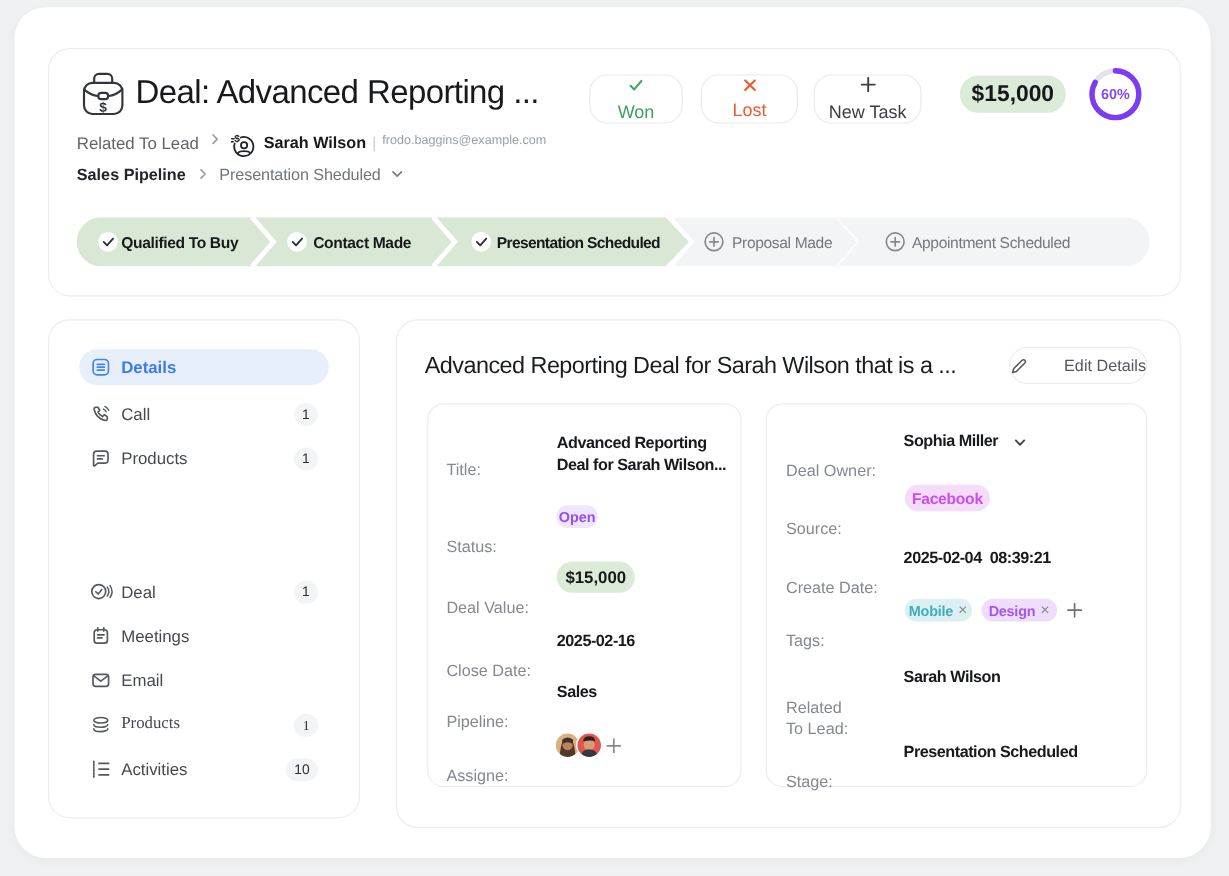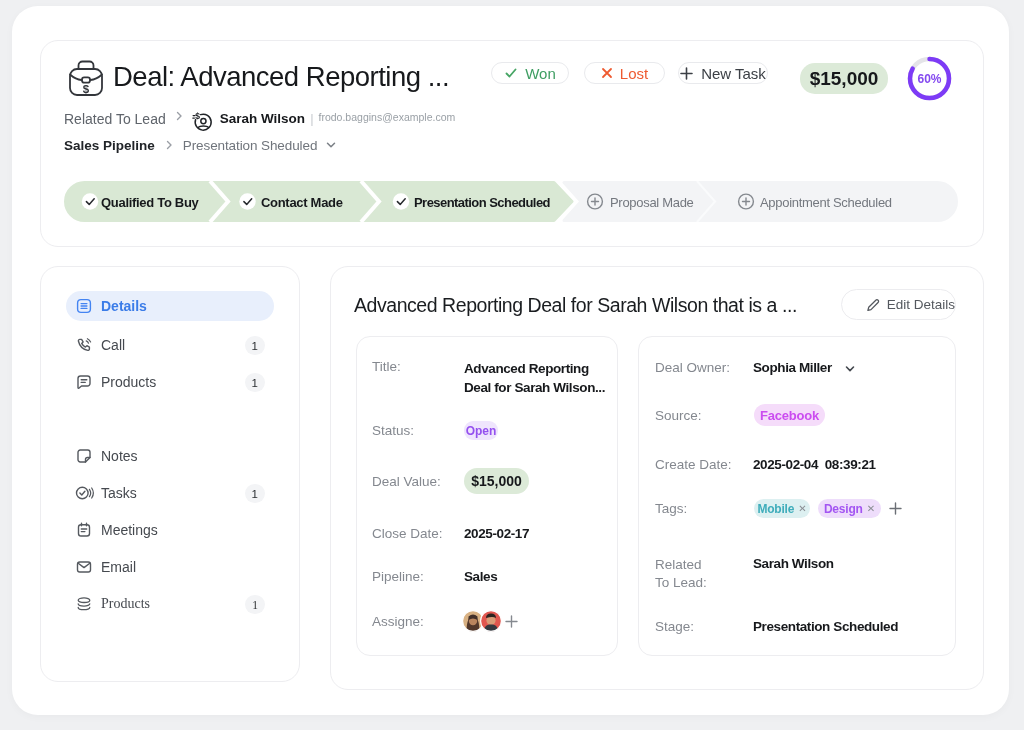--- a/index.html
+++ b/index.html
@@ -8,28 +8,28 @@
 #page { position:relative; width:1024px; height:730px; }
 #shell { position:absolute; left:12px; top:6px; width:997px; height:709px; background:#fff; border-radius:26px; box-shadow:0 2px 8px rgba(0,0,0,0.03); }
 .card { position:absolute; background:#fff; border:1px solid #ededf0; border-radius:18px; }
 #headercard { left:40px; top:40px; width:944px; height:207px; }
 #sidecard { left:40px; top:266px; width:260px; height:416px; }
 #maincard { left:330px; top:266px; width:654px; height:424px; }
 .innercard { position:absolute; background:#fff; border:1px solid #ededf0; border-radius:14px; }
 h1 { position:absolute; left:113px; top:61px; font-size:27.5px; font-weight:400; color:#17191c; letter-spacing:-0.5px; }
 .bc1 { position:absolute; left:64px; top:111px; height:18px; font-size:14px; color:#5f646b; display:flex; align-items:flex-start; }
 .bc2 { position:absolute; left:64px; top:136px; height:18px; font-size:14px; color:#5f646b; display:flex; align-items:center; }
-.btn { position:absolute; top:62px; height:22px; border:1px solid #e9eaed; border-radius:15px; display:flex; align-items:center; justify-content:center; font-size:15px; gap:7px; background:#fff; }
+.btn { position:absolute; top:62px; height:41px; border:1px solid #e9eaed; border-radius:15px; display:flex; align-items:center; justify-content:center; font-size:15px; gap:7px; background:#fff;flex-direction:column; }
 .pill-val { position:absolute; left:800px; top:63px; width:88px; height:31px; background:#dcead8; border-radius:15px; display:flex; align-items:center; justify-content:center; font-size:19px; font-weight:700; color:#16181b; }
 .srow { position:absolute; left:0; width:260px; height:30px; display:flex; align-items:center; }
 .srow .ic { position:absolute; left:36px; width:16px; height:16px; overflow:visible; }
 .srow .lbl { position:absolute; left:61px; font-size:14px; color:#45494f; }
 .srow .badge { position:absolute; right:35px; top:6px; height:19px; background:#f3f4f6; border-radius:9.5px; font-size:11.5px; color:#2b2e31; display:flex; align-items:center; justify-content:center; padding:0 7px; }
 .frow { position:absolute; font-size:13.5px; }
-.lab { color:#84888f; }
+.lab { color:#84888f;margin-top:25px; }
 .val { color:#17191c; font-weight:700; letter-spacing:-0.4px; }
 .tagpill { display:inline-flex; align-items:center; border-radius:10px; }
 </style>
 </head>
 <body>
 <div id="page">
 <div id="shell"></div>
 
 <div class="card" id="headercard"></div>
 
@@ -149,38 +149,29 @@
 <div class="srow" style="left:40px;top:367px;">
   <svg class="ic" viewBox="0 0 16 16">
         <g fill="none" stroke="#55595f" stroke-width="1.4" stroke-linecap="round" stroke-linejoin="round">
           <path d="M2 4.5 a2.5 2.5 0 0 1 2.5 -2.5 h7 a2.5 2.5 0 0 1 2.5 2.5 v5 a2.5 2.5 0 0 1 -2.5 2.5 H5.5 L2.8 14.2 a0.5 0.5 0 0 1 -0.8 -0.4 Z"></path>
           <path d="M5.2 5.8 h5.6 M5.2 8.4 h4"></path>
         </g>
       </svg>
   <span class="lbl">Products</span>
       <span class="badge">1</span>
 </div>
-<div class="srow" style="left:40px;top:441px;">
-  <svg class="ic" viewBox="0 0 16 16">
-        <g fill="none" stroke="#55595f" stroke-width="1.4" stroke-linecap="round" stroke-linejoin="round">
-          <path d="M14 9.5 V4.2 A2.2 2.2 0 0 0 11.8 2 H4.2 A2.2 2.2 0 0 0 2 4.2 v7.6 A2.2 2.2 0 0 0 4.2 14 H9.5 Z"></path>
-          <path d="M14 9.5 H11.5 a2 2 0 0 0 -2 2 V14"></path>
-        </g>
-      </svg>
-  <span class="lbl">Notes</span>
-</div>
 <div class="srow" style="left:40px;top:478px;">
   <svg class="ic" viewBox="0 0 16 16">
         <g fill="none" stroke="#55595f" stroke-width="1.4" stroke-linecap="round" stroke-linejoin="round">
           <circle cx="6.3" cy="8" r="5.8"></circle>
           <path d="M3.9 8.1 L5.8 10 L8.9 6.3"></path>
           <path d="M13.4 4.3 a6.4 6.4 0 0 1 0 7.4 M15.7 3 a9 9 0 0 1 0 10" stroke-width="1.25"></path>
         </g>
       </svg>
-  <span class="lbl">Tasks</span>
+  <span class="lbl">Deal</span>
       <span class="badge">1</span>
 </div>
 <div class="srow" style="left:40px;top:552px;">
   <svg class="ic" viewBox="0 0 16 16">
         <g fill="none" stroke="#55595f" stroke-width="1.4" stroke-linecap="round" stroke-linejoin="round">
           <rect x="1.5" y="3" width="13" height="10" rx="2.2"></rect>
           <path d="M2.2 4.2 L8 8.6 L13.8 4.2"></path>
         </g>
       </svg>
   <span class="lbl">Email</span>
@@ -197,40 +188,50 @@
 <div class="srow" style="left:40px;top:589px;font-family:Liberation Serif, serif;">
   <svg class="ic" viewBox="0 0 16 16">
         <g fill="none" stroke="#55595f" stroke-width="1.3" stroke-linecap="round" stroke-linejoin="round">
           <ellipse cx="8" cy="4.2" rx="5.8" ry="2.3"></ellipse>
           <path d="M2.2 7.8 c0 1.3 2.6 2.3 5.8 2.3 s5.8 -1 5.8 -2.3 M2.2 11.4 c0 1.3 2.6 2.3 5.8 2.3 s5.8 -1 5.8 -2.3"></path>
         </g>
       </svg>
   <span class="lbl">Products</span>
       <span class="badge">1</span>
 </div>
+<div class="srow" style="left:40px;top:626px;">
+  <svg class="ic" viewBox="0 0 16 16">
+        <g fill="none" stroke="#55595f" stroke-width="1.4" stroke-linecap="round">
+          <path d="M6.5 3.2 h8 M6.5 8 h8 M6.5 12.8 h8"></path>
+          <path d="M2.2 1.5 v3.4 M2.2 6.3 v3.4 M2.2 11.1 v3.4" stroke-dasharray="1.1 1.2"></path>
+        </g>
+      </svg>
+  <span class="lbl">Activities</span>
+      <span class="badge">10</span>
+</div>
 
 <div class="card" id="maincard"></div>
   <div class="abs" style="left:354px;top:294px;font-size:19.5px;font-weight:400;color:#1a1d20;letter-spacing:-0.45px;">Advanced Reporting Deal for Sarah Wilson that is a ...</div>
-  <div class="abs" style="left:841px;top:289px;width:115px;height:31px;border:1px solid #ececef;border-radius:15.5px;display:flex;align-items:center;justify-content:flex-end;gap:7px;font-size:13.5px;color:#54585e;">
+  <div class="abs" style="left:841px;top:289px;width:115px;height:31px;border:1px solid #ececef;border-radius:15.5px;display:flex;align-items:center;justify-content:space-between;gap:7px;font-size:13.5px;color:#54585e;">
     <svg width="14" height="14" viewBox="0 0 14 14">
         <path d="M9.8 2.2 a1.6 1.6 0 0 1 2.3 2.3 L5 11.6 L1.9 12.4 L2.7 9.3 Z" fill="none" stroke="#54585e" stroke-width="1.3" stroke-linejoin="round"></path>
       </svg>
     <span>Edit Details</span>
   </div>
   <div class="innercard" style="left:356px;top:336px;width:262px;height:320px;"></div>
   <div class="innercard" style="left:638px;top:336px;width:318px;height:320px;"></div>
 
 <div class="frow lab" style="left:372px;top:359px;">Title:</div>
 <div class="frow val" style="left:464px;top:359px;line-height:19px;">Advanced Reporting<br>Deal for Sarah Wilson...</div>
 <div class="frow lab" style="left:372px;top:423px;">Status:</div>
 <div class="frow abs" style="left:464px;top:421px;width:34px;height:19px;background:#efe5fd;border-radius:9px;color:#9450ef;font-size:12px;font-weight:700;display:flex;align-items:center;justify-content:center;">Open</div>
 <div class="frow lab" style="left:372px;top:474px;">Deal Value:</div>
 <div class="frow abs" style="left:464px;top:468px;width:65px;height:26px;background:#dcead8;border-radius:13px;color:#16181b;font-weight:700;font-size:14px;display:flex;align-items:center;justify-content:center;">$15,000</div>
 <div class="frow lab" style="left:372px;top:526px;">Close Date:</div>
-<div class="frow val" style="left:464px;top:526px;">2025-02-17</div>
+<div class="frow val" style="left:464px;top:526px;">2025-02-16</div>
 <div class="frow lab" style="left:372px;top:569px;">Pipeline:</div>
 <div class="frow val" style="left:464px;top:569px;">Sales</div>
 <div class="frow lab" style="left:372px;top:614px;">Assigne:</div>
 <svg class="abs" style="left:462px;top:610px" width="40" height="22" viewBox="0 0 40 22">
   <defs>
     <clipPath id="c1">
           <circle cx="11" cy="11" r="10.5"></circle>
         </clipPath>
     <clipPath id="c2">
           <circle cx="29" cy="11" r="10.5"></circle>

